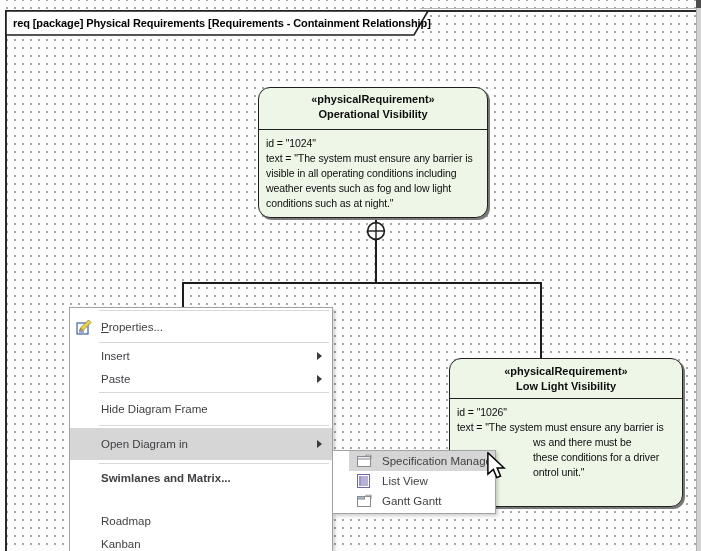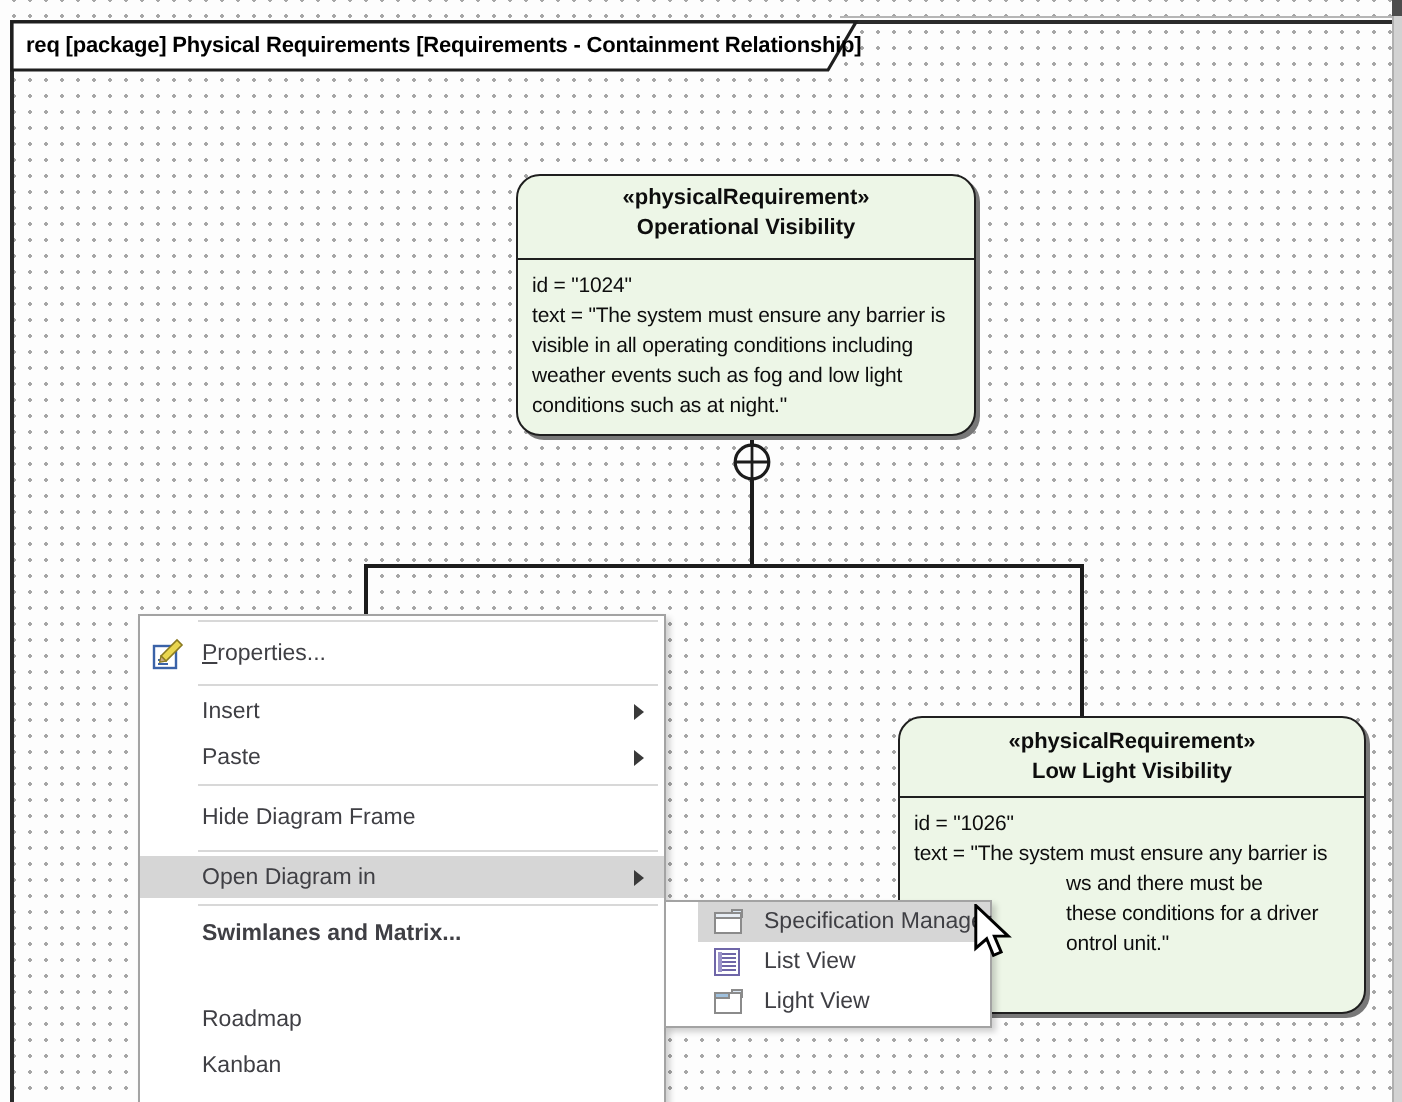--- a/index.html
+++ b/index.html
@@ -124,21 +124,21 @@
     </div>
     <div class="mi" style="height:23px;">
       <span>Paste</span>
       <span class="arrow"></span>
     </div>
     <div class="menu-sep"></div>
     <div class="mi" style="height:28px;">
       <span>Hide Diagram Frame</span>
     </div>
     <div class="menu-sep"></div>
-    <div class="mi hl" style="height:21px;">
+    <div class="mi hl" style="height:32px;">
       <span>Open Diagram in</span>
       <span class="arrow"></span>
     </div>
     <div class="menu-sep" style="margin-top:3px;margin-bottom:2px;"></div>
     <div class="mi" style="height:23px;font-weight:bold;">
       <span>Swimlanes and Matrix...</span>
     </div>
     <div class="mi" style="height:23px;margin-top:20px;">
       <span>Roadmap</span>
     </div>
@@ -169,21 +169,21 @@
       <span>List View</span>
     </div>
     <div class="smi">
       <span class="ic">
         <svg width="15" height="13" viewBox="0 0 15 13">
           <rect x="9" y="0.5" width="5" height="3.5" fill="#dce9f5" stroke="#8b8b8b"></rect>
           <rect x="0.5" y="2" width="13" height="10" fill="#ffffff" stroke="#8b8b8b"></rect>
           <rect x="0.5" y="2" width="7" height="2.5" fill="#9fc0dd" stroke="#8b8b8b"></rect>
         </svg>
       </span>
-      <span>Light View</span>
+      <span>Gantt Gantt</span>
     </div>
   </div>
 
   <svg class="cursor" width="20" height="28" viewBox="0 0 13 19">
     <path d="M1,0.5 L1,15 L4.7,11.8 L7,17.4 L9.6,16.3 L7.3,10.9 L12,10.9 Z" fill="#ffffff" stroke="#000000" stroke-width="1"></path>
   </svg>
 
   <div class="scroll-strip"></div>
   <div class="scroll-cap"></div>
 

